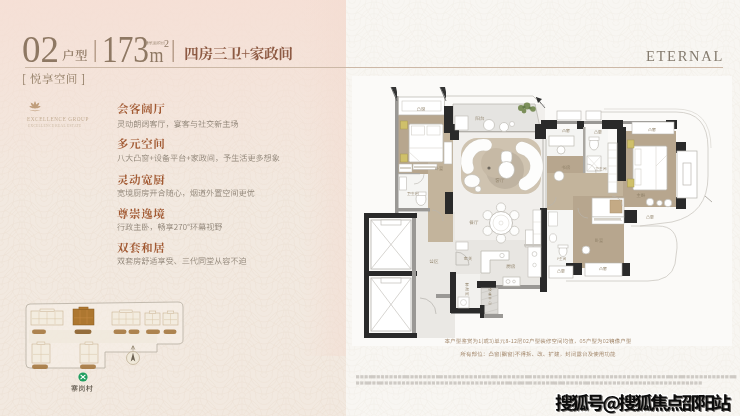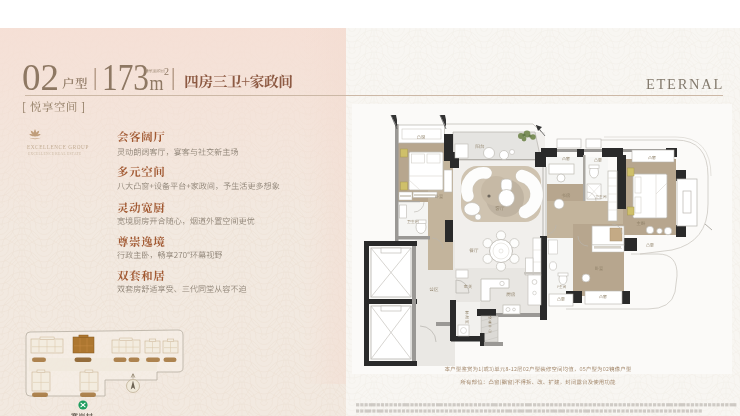--- a/index.html
+++ b/index.html
@@ -1,16 +1,16 @@
 <!DOCTYPE html>
 <html><head><meta charset="utf-8">
 <style>
 html,body{margin:0;padding:0;}
 body{width:740px;height:416px;overflow:hidden;font-family:"Liberation Sans",sans-serif;}
-.page{position:relative;width:740px;height:308px;margin-top:28px;}
+.page{position:relative;width:740px;height:308px;}
 </style></head><body>
 <div class="page">
 <svg width="740" height="416" viewBox="0 0 740 416">
 <defs>
 <pattern id="scallop" width="44" height="22" patternUnits="userSpaceOnUse">
  <g fill="none" stroke="#e7d9ca" stroke-width="0.6" opacity="0.5">
   <circle cx="22" cy="22" r="20"></circle>
             <circle cx="22" cy="22" r="14"></circle>
             <circle cx="22" cy="22" r="8.5"></circle>
             <circle cx="22" cy="22" r="3.5"></circle>

